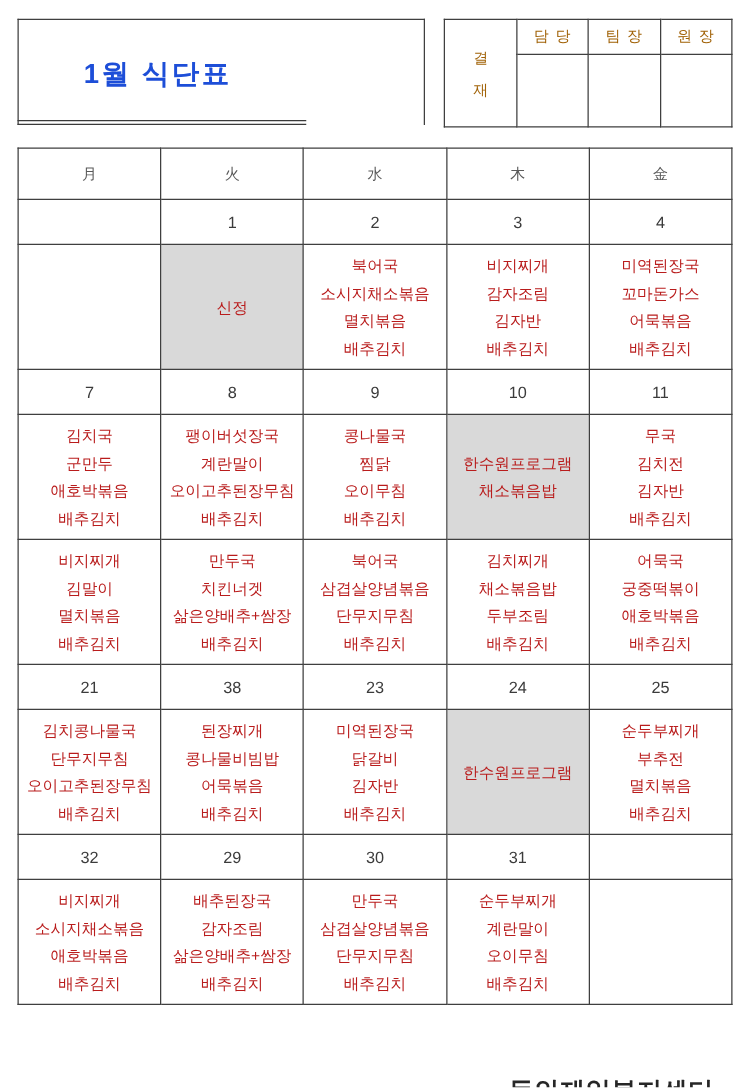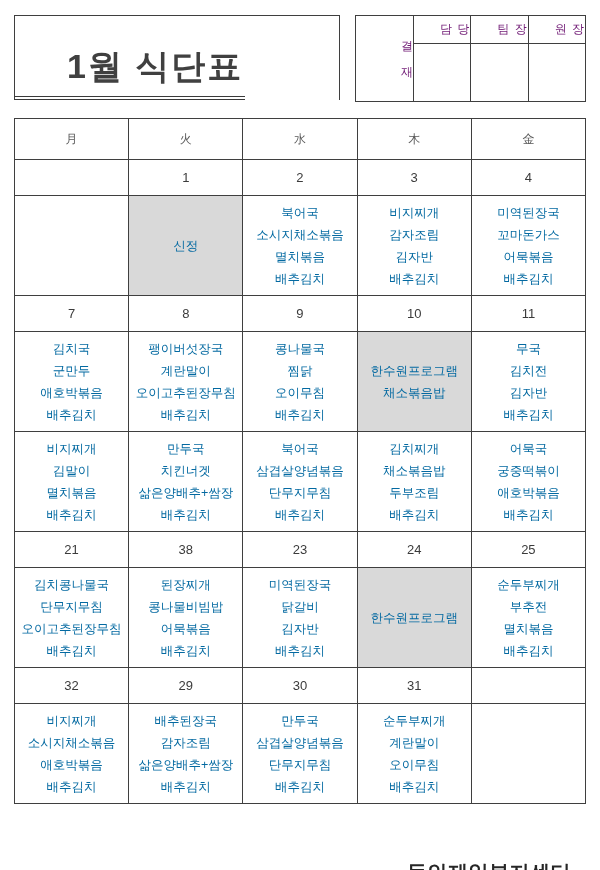--- a/index.html
+++ b/index.html
@@ -25,44 +25,44 @@
     position: relative;
     width: 326px; height: 85px;
     border-top: 1px solid #3f3f3f;
     border-left: 1px solid #3f3f3f;
     border-right: 1px solid #3f3f3f;
     box-sizing: border-box;
   }
   .title-box h1 {
     margin: 0;
     padding: 28px 0 0 52px;
-    font-size: 34px;
+    font-size: 22px;
     font-weight: bold;
     letter-spacing: 2px;
-    color: #404040;
+    color: #1d4ed8;
   }
   .title-underline {
     position: absolute;
     left: -1px; bottom: 0;
     width: 231px; height: 0;
     border-bottom: 4px double #3a3a3a;
   }
   .approval {
     margin-left: 15px;
     border-collapse: collapse;
     table-layout: fixed;
     width: 231px; height: 85px;
     font-size: 12px;
   }
   .approval td {
     border: 1px solid #3f3f3f;
-    text-align: right;
+    text-align: center;
     vertical-align: middle;
     padding: 0;
-    color: #701a75;
+    color: #a16207;
   }
   .approval .stamp-label {
     width: 57px;
   }
   .approval .stamp-label div { line-height: 1; padding: 7px 0; }
   .approval .role-header { height: 27px; letter-spacing: 1px; }
   .approval .sig-cell { height: 57px; background: #ffffff; }
   
   .calendar {
     position: absolute;
@@ -85,21 +85,21 @@
     color: #5a5a5a;
   }
   .calendar .date-row td {
     height: 35px;
     font-size: 13px;
     color: #3b3b3b;
   }
   .calendar .menu-row td {
     height: 99px;
     font-size: 12.5px;
-    color: #0369a1;
+    color: #b91c1c;
   }
   .menu-line { line-height: 22px; }
   
   .footer {
     position: absolute;
     top: 859px; right: 29px;
     font-size: 20px;
     font-weight: bold;
     letter-spacing: 0.5px;
     color: #262626;

